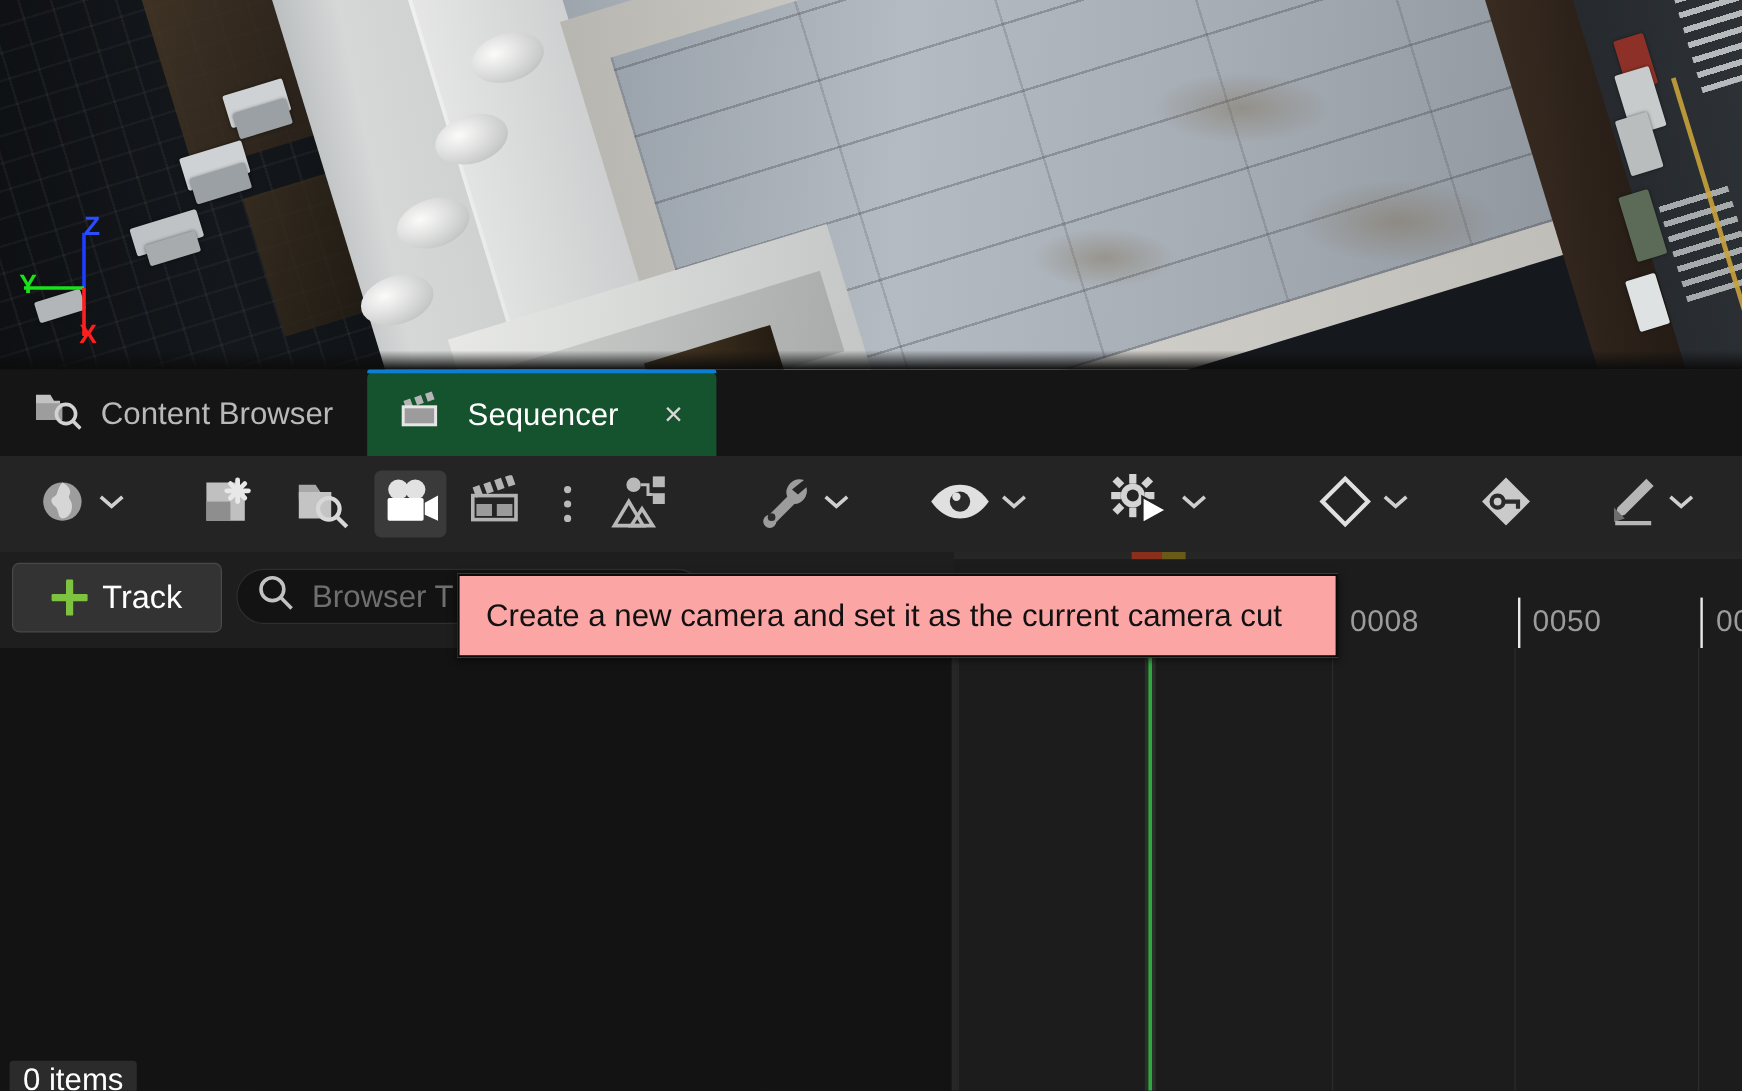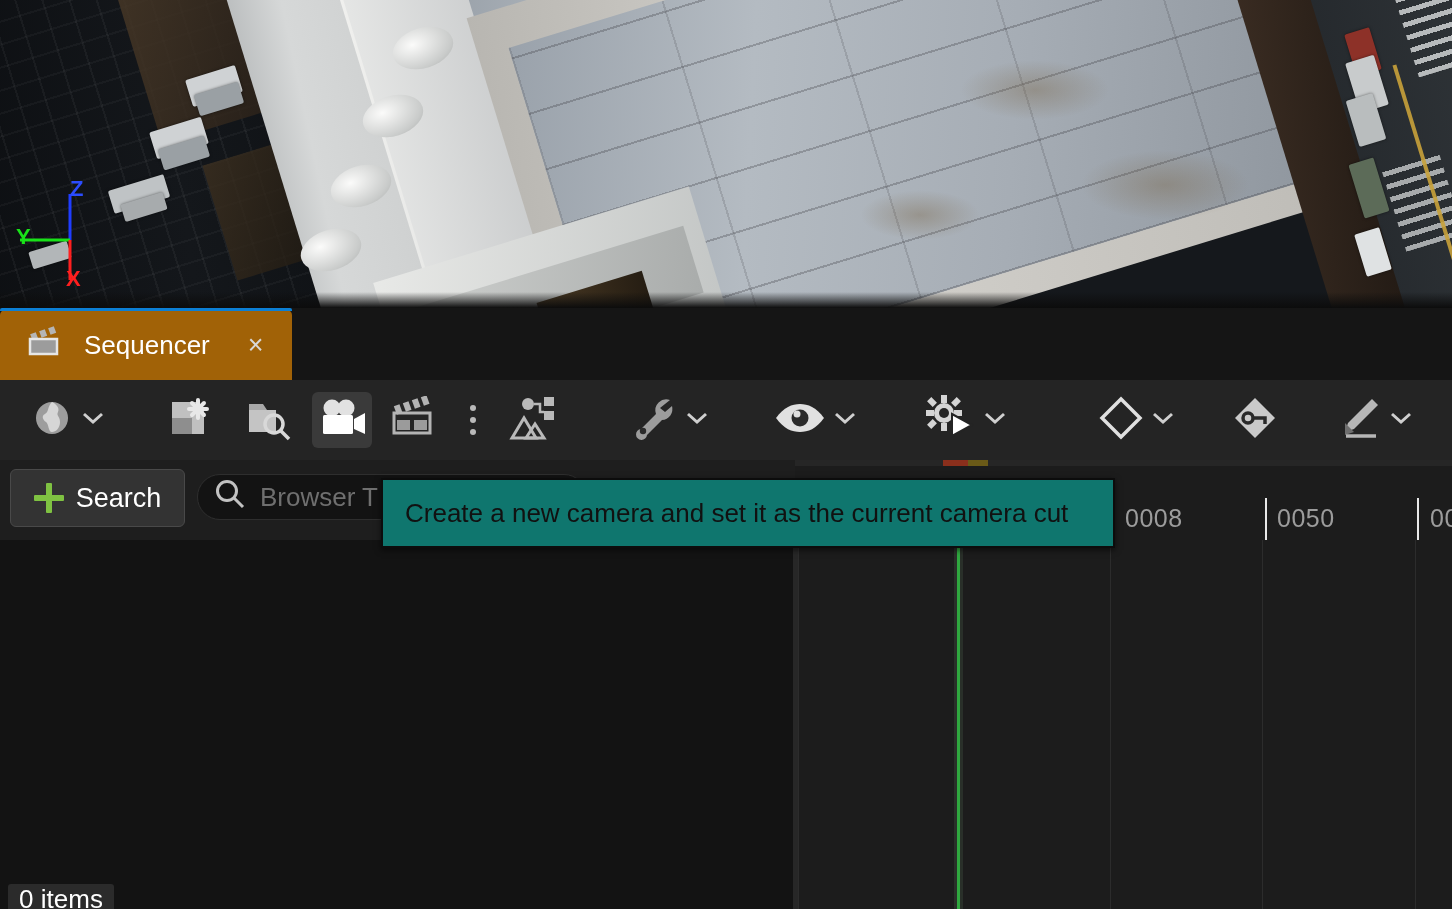--- a/index.html
+++ b/index.html
@@ -148,21 +148,21 @@
     position: absolute; left: 0; top: 308px; width: 1452px; height: 72px;
     background: #151515; display: flex; align-items: stretch;
   }
   .tab {
     display: flex; align-items: center; gap: 16px;
     padding: 0 28px; height: 72px; position: relative;
     color: #b8b8b8; font-size: 26px; cursor: pointer;
   }
   .tab.inactive { color: #b9b9b9; }
   .tab.active {
-    background: #a16207; color: #ffffff;
+    background: #14532d; color: #ffffff;
     border-radius: 5px 5px 0 0; margin-top: 2px; height: 70px;
   }
   .tab.active::before {
     content:""; position:absolute; left:0; right:0; top:-2px; height:3px;
     background:#0c7fd4; border-radius:2px 2px 0 0;
   }
   .tab-close {
     margin-left: 22px; color: #d8d8d8; font-size: 27px; line-height: 1;
     cursor: pointer; font-weight: 300;
   }
@@ -241,21 +241,21 @@
   .items-count {
     position:absolute; left: 8px; top: 884px; width: 106px; height: 30px;
     background: #2b2b2b; color:#ffffff; font-size: 26px;
     display:flex; align-items:center; justify-content:center; border-radius:3px 3px 0 0;
     overflow:hidden;
   }
 
   
   .tooltip {
     position:absolute; left: 381px; top: 478px; width: 734px; height: 70px;
-    background: #0f766e; border: 2px solid #0c0c0c;
+    background: #fca5a5; border: 2px solid #0c0c0c;
     display:flex; align-items:center; padding-left: 22px;
     color:#111111; font-size: 26px; z-index: 50;
     box-shadow: 0 2px 6px rgba(0,0,0,.6);
   }
 </style>
 </head>
 <body>
 
 <div id="app">
 
@@ -316,20 +316,31 @@
         <line x1="62" y1="60" x2="62" y2="100" stroke="#ff1f1f" stroke-width="3"></line>
       </svg>
       <span class="gz-label" style="left:62px; top:-4px; color:#2b4cff;">Z</span>
       <span class="gz-label" style="left:8px; top:44px; color:#19e219;">Y</span>
       <span class="gz-label" style="left:58px; top:86px; color:#ff1f1f;">X</span>
     </div>
   </div>
 
   <div class="tabbar">
 
+    <div class="tab inactive">
+      <span>
+        <svg width="40" height="36" viewBox="0 0 40 36">
+          <path d="M2 6h12l3 5h5v6H2z" fill="#c2c2c2"></path>
+          <path d="M2 13h22v14H2z" fill="#9d9d9d"></path>
+          <circle cx="27" cy="22" r="8" fill="none" stroke="#d2d2d2" stroke-width="3"></circle>
+          <line x1="33" y1="28" x2="39" y2="34" stroke="#d2d2d2" stroke-width="3"></line>
+        </svg>
+      </span>
+      <span>Content Browser</span>
+    </div>
 
     <div class="tab active">
       <span>
         <svg width="40" height="36" viewBox="0 0 40 36">
           <g fill="#b5b5b5">
             <rect x="3" y="9" width="6" height="7" transform="rotate(-20 6 12)"></rect>
             <rect x="12" y="6" width="6" height="7" transform="rotate(-20 15 9)"></rect>
             <rect x="21" y="3" width="6" height="7" transform="rotate(-20 24 6)"></rect>
           </g>
           <rect x="2" y="15" width="27" height="15" fill="#9c9c9c" stroke="#e6e6e6" stroke-width="2.5"></rect>
@@ -531,21 +542,21 @@
     <div class="tb-sep" style="margin-left:28px;"></div>
 
   </div>
 
   <div class="trackbar">
     <div class="add-track">
       <span style="position:relative; width:30px; height:30px; display:inline-block;">
         <span class="plus-v" style="left:12px; top:0; width:6px; height:30px;"></span>
         <span class="plus-h" style="left:0; top:12px; width:30px; height:6px;"></span>
       </span>
-      <span>Search</span>
+      <span>Track</span>
     </div>
   </div>
 
   <div class="searchbox">
     <span>
       <svg width="32" height="32" viewBox="0 0 32 32">
         <circle cx="13" cy="13" r="9.5" fill="none" stroke="#c2c2c2" stroke-width="3"></circle>
         <line x1="20" y1="20" x2="29" y2="29" stroke="#c2c2c2" stroke-width="3"></line>
       </svg>
     </span>

